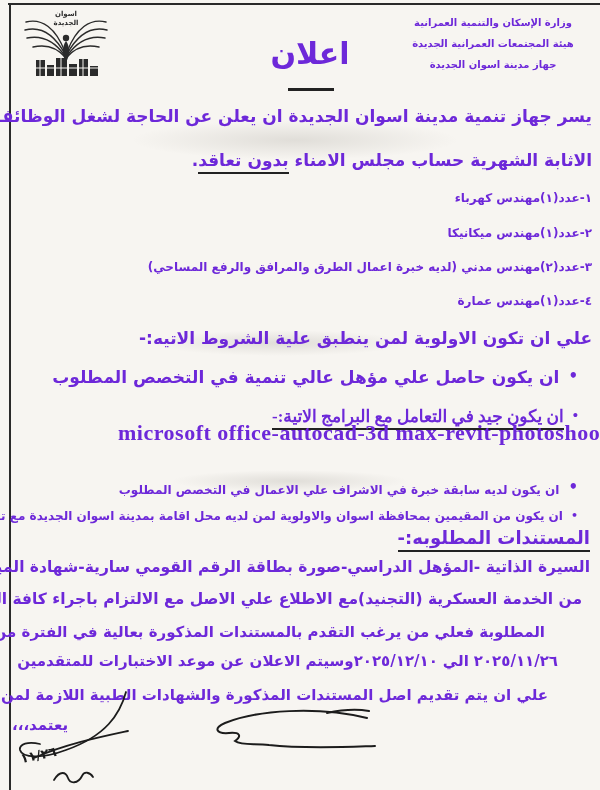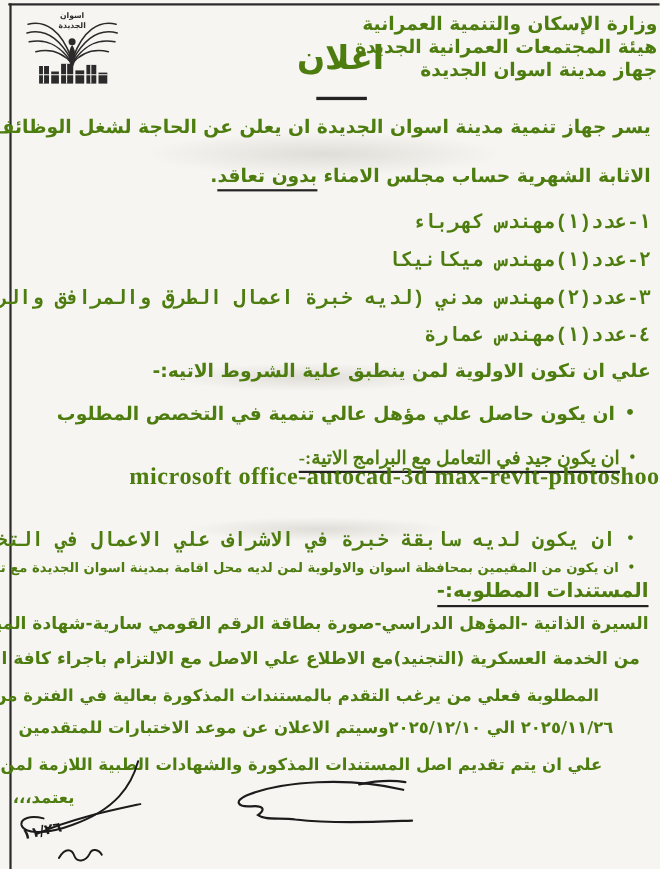--- a/index.html
+++ b/index.html
@@ -5,45 +5,45 @@
   html,body{margin:0;padding:0;}
   body{
     width:600px;height:790px;
     background:#e9e7e2;
     font-family:"DejaVu Sans","Liberation Sans",sans-serif;
     overflow:hidden;
   }
   .page{
     position:relative;width:600px;height:790px;
     background:#f7f5f1;
-    color:#4d7c0f;
+    color:#6d28d9;
     overflow:hidden;
   }
   
   .top-border{position:absolute;left:8px;right:0;top:3px;height:2px;background:#2a2a2a;}
   .left-border{position:absolute;left:9px;top:3px;bottom:0;width:2px;background:#2a2a2a;}
   
   .smudge{position:absolute;background:radial-gradient(ellipse at center, rgba(120,115,105,.18), rgba(120,115,105,0) 70%);pointer-events:none;}
   .s1{left:130px;top:120px;width:330px;height:40px;}
   .s2{left:150px;top:330px;width:260px;height:26px;}
   .s3{left:170px;top:470px;width:240px;height:22px;}
 
   .abs{position:absolute;white-space:nowrap;}
 
-  .org-col{right:2px;top:12px;width:182px;text-align:center;font-size:17px;font-weight:bold;line-height:21px;}
+  .org-col{right:16px;top:12px;width:182px;text-align:center;font-size:10px;font-weight:bold;line-height:21px;}
   .org-col div{white-space:nowrap;}
 
   .title{left:235px;top:36px;width:150px;text-align:center;font-size:30px;font-weight:bold;letter-spacing:1px;}
   .title-underline{position:absolute;left:288px;top:88px;width:46px;height:3px;background:#222;}
 
   .logo-box{left:16px;top:8px;width:100px;height:78px;}
 
   .line{font-weight:bold;}
   .fs17{font-size:17px;}
-  .fs16{font-size:18px;font-family:Liberation Mono, monospace;}
+  .fs16{font-size:12px;}
   .fs15{font-size:15px;}
   .u{border-bottom:2px solid #222;padding-bottom:2px;}
 
   .bullet::before{
     content:"•";
     font-size:15px;
     margin-inline-end:9px;
     position:relative;top:-2px;
   }
   .bullet-sm::before{

